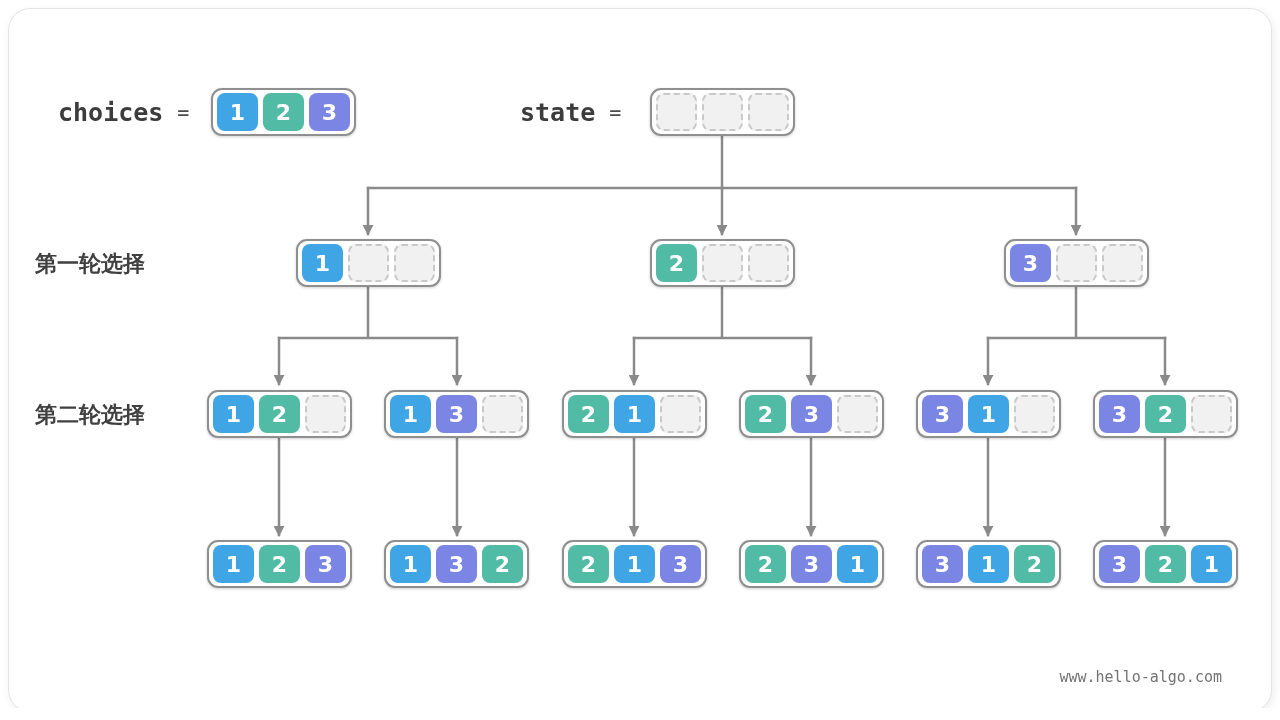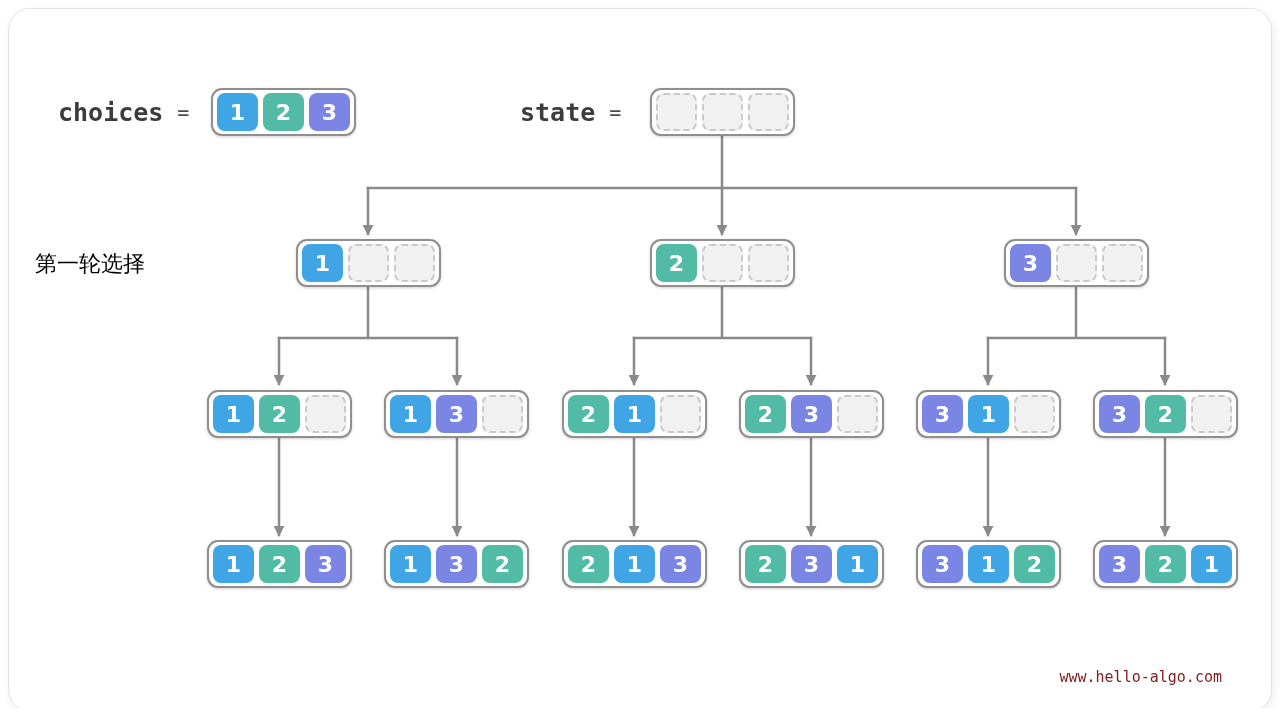--- a/index.html
+++ b/index.html
@@ -19,24 +19,24 @@
           background:#ffffff; border:2px solid #8f8f8f; border-radius:11px;
           display:flex; align-items:center; justify-content:center; gap:5px;
           padding:3px 4px; box-shadow:0 1px 3px rgba(0,0,0,0.18); }
   .cell { width:41px; height:38px; box-sizing:border-box; border-radius:8px;
           display:flex; align-items:center; justify-content:center;
           font-family:"DejaVu Sans", sans-serif; font-weight:bold; font-size:22px;
           color:#ffffff; }
   .cell.empty { background:#f1f1f1; border:2px dashed #c9c9c9; }
 
   .row-label { position:absolute; left:35px; width:160px; height:27px;
-               font-size:22px; font-weight:400; color:#000000; line-height:27px; }
+               font-size:22px; font-weight:700; color:#404040; line-height:27px; }
 
   .watermark { position:absolute; right:58px; bottom:22px; font-family:"DejaVu Sans Mono", monospace;
-               font-size:15px; color:#7f1d1d; }
+               font-size:15px; color:#737373; }
 </style>
 </head>
 <body>
 
 <div class="stage">
   <div class="card"></div>
 
   <svg class="connectors" width="1280" height="720" viewBox="0 0 1280 720">
     <defs>
       <marker id="ah" viewBox="0 0 12 12" refX="10" refY="6" markerWidth="11" markerHeight="11" orient="auto" markerUnits="userSpaceOnUse">
@@ -83,20 +83,21 @@
     <span class="legend-word">state</span>
     <span class="legend-eq">=</span>
   </div>
   <div class="node" style="left:650px; top:88px">
       <span class="cell empty"></span>
       <span class="cell empty"></span>
       <span class="cell empty"></span>
     </div>
 
   <div class="row-label" style="top:250px">第一轮选择</div>
+  <div class="row-label" style="top:401px">第二轮选择</div>
 
   <div class="node" style="left:296px;  top:239px">
       <span class="cell" style="background: rgb(63, 165, 228);">1</span>
       <span class="cell empty"></span>
       <span class="cell empty"></span>
     </div>
   <div class="node" style="left:650px;  top:239px">
       <span class="cell" style="background: rgb(82, 187, 166);">2</span>
       <span class="cell empty"></span>
       <span class="cell empty"></span>

